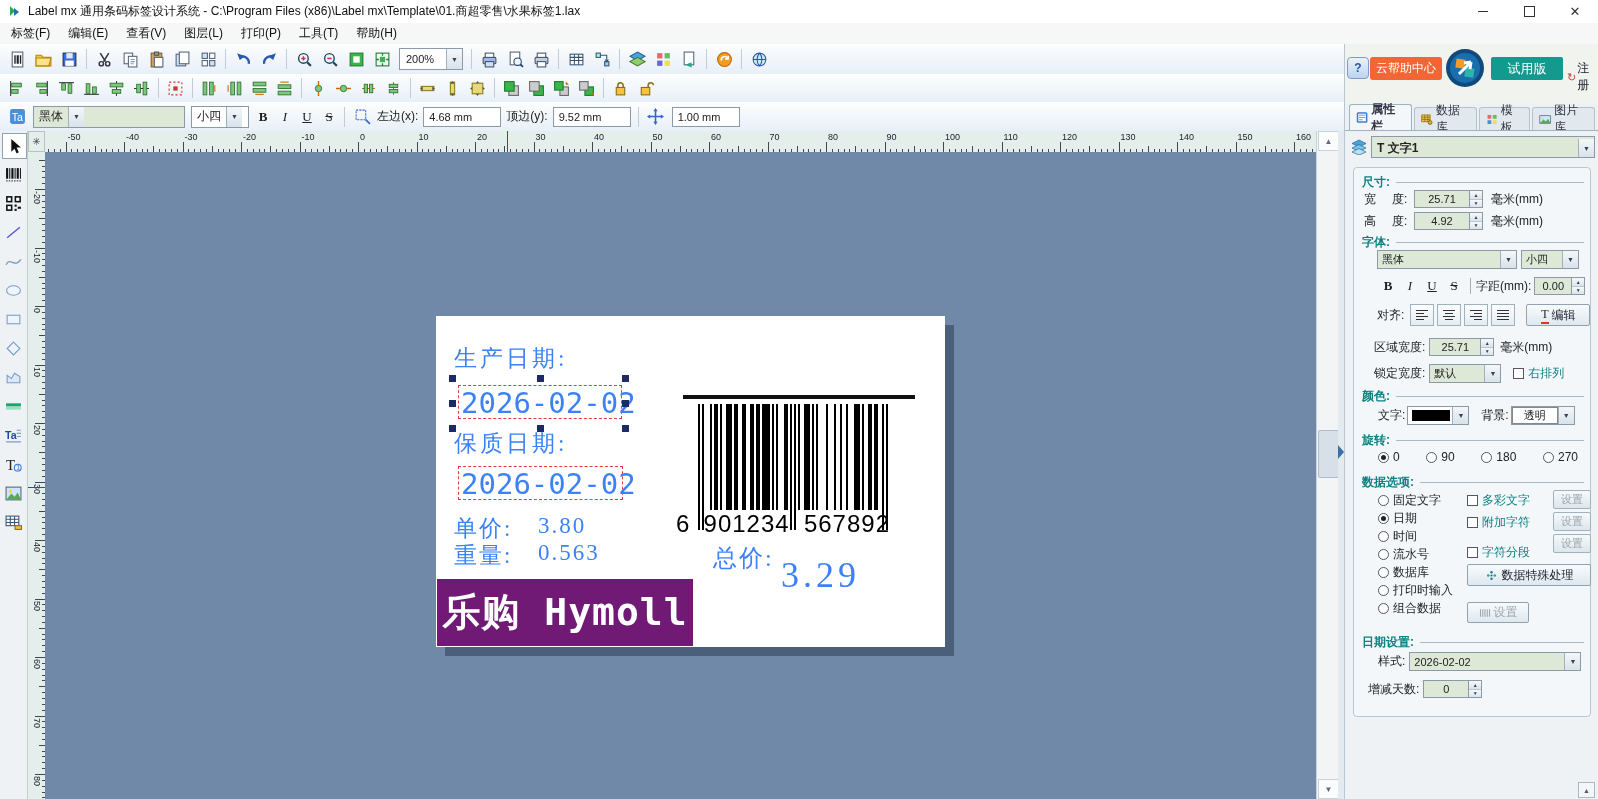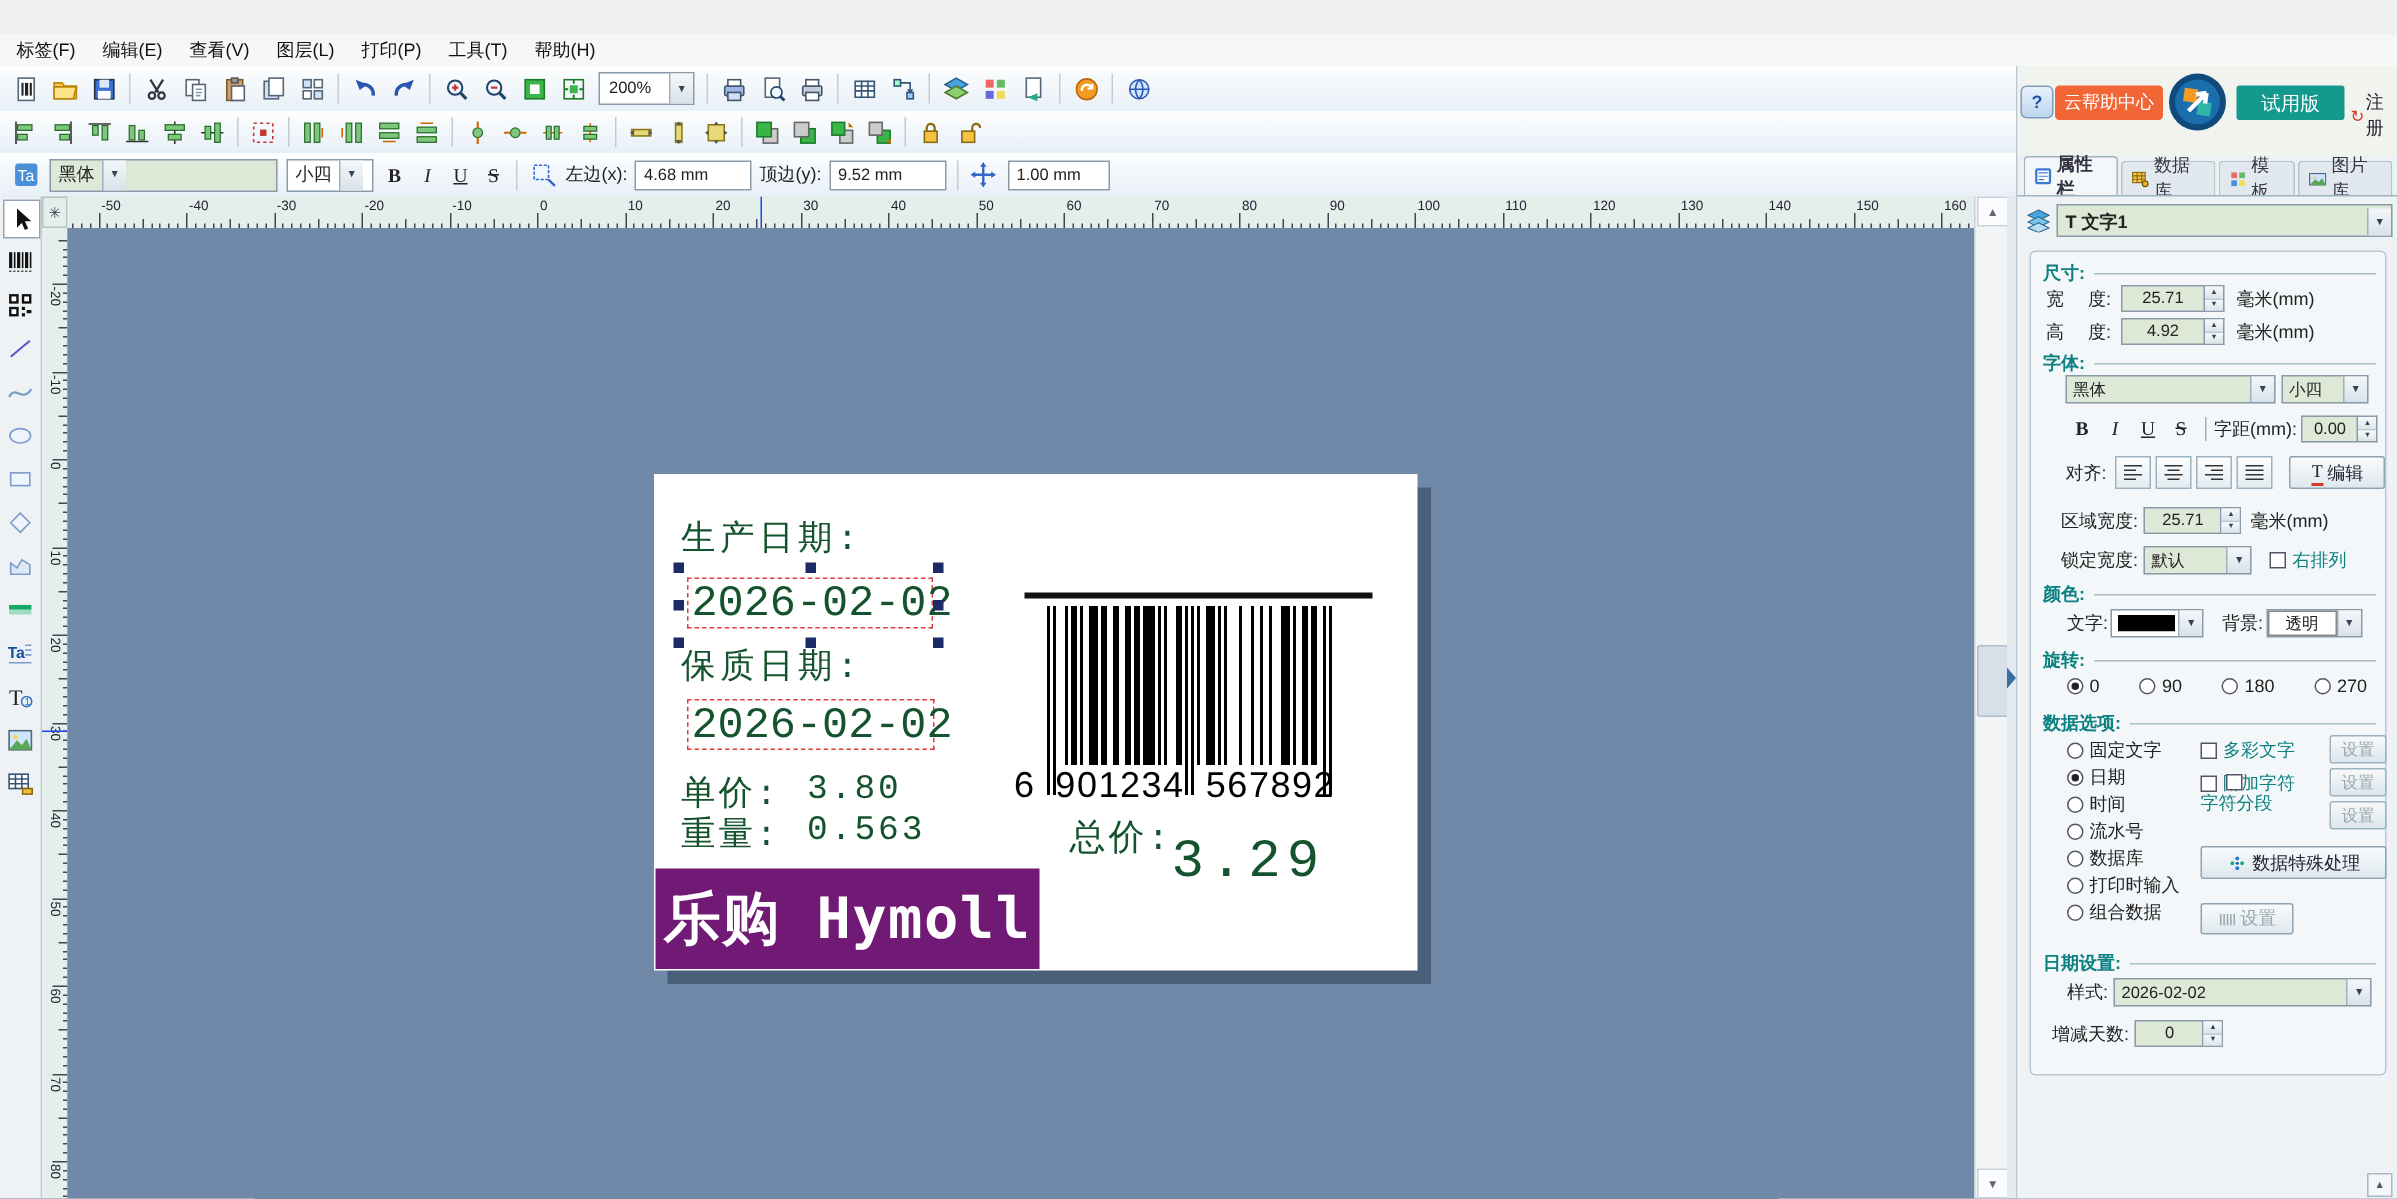--- a/index.html
+++ b/index.html
@@ -117,36 +117,56 @@
   .alnbtn{width:22px;height:20px;border:1px solid #9fb2bf;background:linear-gradient(#fdfefe,#e4ecf1);
           display:flex;align-items:center;justify-content:center;margin-right:3px;}
   .alnbtn svg{width:14px;height:14px;}
   .rpup{position:absolute;right:4px;bottom:2px;width:15px;height:14px;border:1px solid #aab8c2;background:#f4f7f9;
         font-size:7px;color:#556;display:flex;align-items:center;justify-content:center;}
   
   .label{position:absolute;left:391px;top:164px;width:509px;height:331px;background:#fff;
          box-shadow:9px 9px 0 rgba(42,62,84,0.55);}
   .serif{font-family:"Liberation Serif","DejaVu Serif",serif;}
   .mono{font-family:"DejaVu Sans Mono",monospace;}
-  .lbl-txt{position:absolute;color:#14532d;white-space:nowrap;font-family:Liberation Mono, monospace;}
+  .lbl-txt{position:absolute;color:#3b82f6;white-space:nowrap;}
   .dashed{position:absolute;border:1px dashed #e23b3b;box-sizing:border-box;}
   .handle{position:absolute;width:7px;height:7px;background:#1c2b66;}
   .banner{position:absolute;left:1px;top:263px;width:256px;height:67px;background:#5233cc;color:#fff;
           display:flex;align-items:center;justify-content:center;}
   .barwrap{position:absolute;left:262px;top:88px;display:flex;align-items:flex-start;}
   .bmod{width:2px;}
   .bmod.on{background:#000;}
   .bcd-digits{position:absolute;left:240px;top:194px;width:214px;display:flex;justify-content:space-between;
               font-size:24px;color:#000;}
 </style>
 </head>
 <body>
 
 <div id="win">
 
+  <div class="titlebar">
+    <span class="appicon">
+      <svg viewBox="0 0 16 16">
+          <path d="M4 2 L9 7 4 12 Z" fill="#2da84c"></path>
+          <path d="M8 4 L13 8 8 12 Z" fill="#1f6fb8"></path>
+        </svg>
+    </span>
+    <span class="titletext">Label mx 通用条码标签设计系统 - C:\Program Files (x86)\Label mx\Template\01.商超零售\水果标签1.lax</span>
+    <div class="winctl">
+      <div class="wbtn">
+          <span class="minln"></span>
+        </div>
+      <div class="wbtn">
+          <span class="maxsq"></span>
+        </div>
+      <div class="wbtn">
+          <span class="clx">✕</span>
+        </div>
+    </div>
+  </div>
 
   <div class="menubar" id="menubar">
       <div class="menu-item">标签(F)</div>
       <div class="menu-item">编辑(E)</div>
       <div class="menu-item">查看(V)</div>
       <div class="menu-item">图层(L)</div>
       <div class="menu-item">打印(P)</div>
       <div class="menu-item">工具(T)</div>
       <div class="menu-item">帮助(H)</div>
     </div>
@@ -1390,21 +1410,21 @@
             <div class="prow" style="left: 113px; top: 324px;">
               <span class="chk"></span>
               <span class="teal">多彩文字</span>
             </div>
             <div class="setbtn" style="left: 199px; top: 322px;">设置</div>
             <div class="prow" style="left: 113px; top: 346px;">
               <span class="chk"></span>
               <span class="teal">附加字符</span>
             </div>
             <div class="setbtn" style="left: 199px; top: 344px;">设置</div>
-            <div class="prow" style="left: 113px; top: 348px; flex-direction: column;">
+            <div class="prow" style="left: 113px; top: 376px;">
               <span class="chk"></span>
               <span class="teal">字符分段</span>
             </div>
             <div class="setbtn" style="left: 199px; top: 366px;">设置</div>
           </div>
         <div class="bigbtn" style="left:113px;top:396px;width:122px;height:20px">
           <svg viewBox="0 0 16 16" style="width:13px;height:13px;margin-right:4px">
             <circle cx="4" cy="8" r="1.6" fill="#2a7"></circle>
               <circle cx="8" cy="4" r="1.6" fill="#27c"></circle>
             <circle cx="8" cy="12" r="1.6" fill="#27c"></circle>

